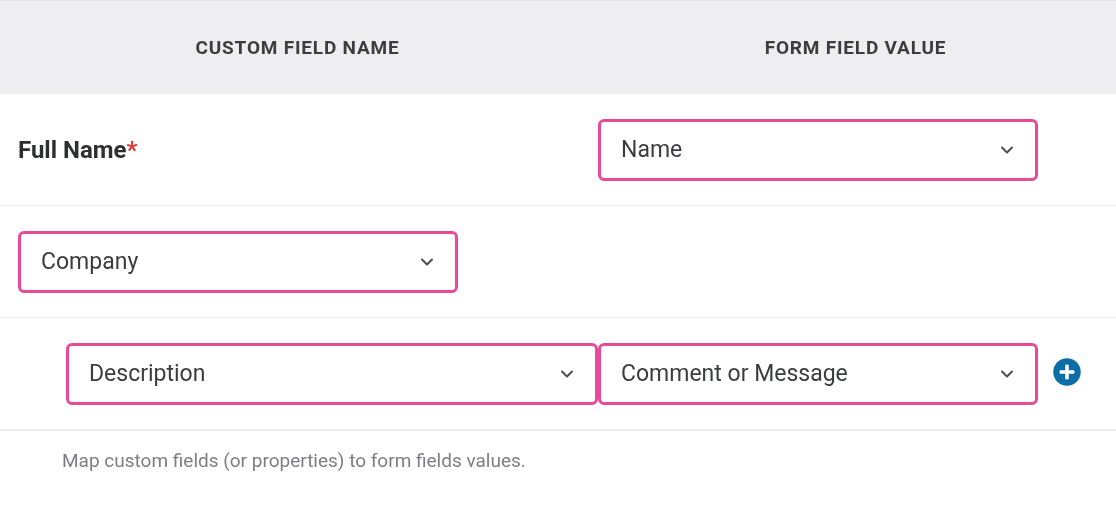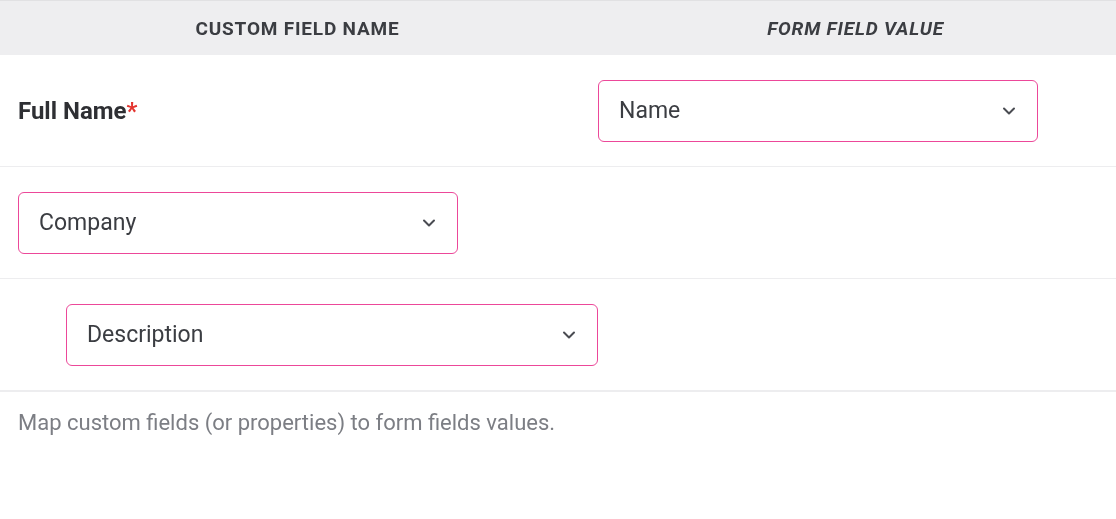--- a/index.html
+++ b/index.html
@@ -9,38 +9,37 @@
       width: 1116px;
       height: 519px;
       overflow: hidden;
     }
     .table {
       width: 100%;
     }
     .header-row {
       display: flex;
       background: #eeeef0;
-      height: 55px;
+      height: 94px;
       align-items: center;
       border-top: 1px solid #e1e1e3;
     }
     .header-cell {
       font-weight: 700;
       letter-spacing: 0.8px;
       font-size: 19px;
       color: #3b3d42;
       text-align: center;
     }
     .header-cell.col1 {
       width: 595px;
       padding-left: 0;
     }
     .header-cell.col2 {
       flex: 1;
-      font-style: italic;
     }
     .body-row {
       display: flex;
       align-items: center;
       height: 112px;
       border-bottom: 1px solid #ededef;
       padding: 0 18px;
     }
     .body-row:last-of-type { border-bottom: none; }
     .cell-left {
@@ -58,21 +57,21 @@
       font-size: 24px;
       font-weight: 700;
       color: #2e2f33;
     }
     .asterisk {
       color: #e3342f;
       font-weight: 700;
     }
     .select {
       position: relative;
-      border: 1px solid #ec4899;
+      border: 3px solid #ec4899;
       border-radius: 6px;
       height: 62px;
       display: flex;
       align-items: center;
       padding: 0 50px 0 20px;
       font-size: 23px;
       color: #3b3d42;
       background: #fff;
       cursor: pointer;
       user-select: none;
@@ -99,22 +98,23 @@
       justify-content: center;
       cursor: pointer;
       flex: none;
     }
     .add-btn svg { width: 30px; height: 30px; }
     .helper-row {
       padding: 18px 18px 0 18px;
       border-top: 1px solid #ededef;
     }
     .helper-text {
-      font-size: 22px;
+      font-size: 19px;
       color: #7c7e84;
+      margin-left: 44px;
     }
   </style>
 </head>
 <body>
 
 <div class="table">
 
   <div class="header-row">
     <div class="header-cell col1">CUSTOM FIELD NAME</div>
     <div class="header-cell col2">FORM FIELD VALUE</div>
@@ -155,19 +155,38 @@
     <div class="cell-left">
       <div class="select w-left">
         <span>Description</span>
         <span class="chevron">
           <svg viewBox="0 0 24 24" fill="none" stroke="#4a4c52" stroke-width="2.4" stroke-linecap="round" stroke-linejoin="round">
               <polyline points="6 9 12 15 18 9"></polyline>
             </svg>
         </span>
       </div>
     </div>
+    <div class="cell-right">
+      <div class="select w-right">
+        <span>Comment or Message</span>
+        <span class="chevron">
+          <svg viewBox="0 0 24 24" fill="none" stroke="#4a4c52" stroke-width="2.4" stroke-linecap="round" stroke-linejoin="round">
+              <polyline points="6 9 12 15 18 9"></polyline>
+            </svg>
+        </span>
+      </div>
+      <div class="add-btn">
+        <span>
+          <svg viewBox="0 0 24 24">
+              <circle cx="12" cy="12" r="11" fill="#0c6ea7"></circle>
+              <rect x="6" y="10.6" width="12" height="2.8" rx="1" fill="#fff"></rect>
+              <rect x="10.6" y="6" width="2.8" height="12" rx="1" fill="#fff"></rect>
+            </svg>
+        </span>
+      </div>
+    </div>
   </div>
 
   <div class="helper-row">
     <div class="helper-text">Map custom fields (or properties) to form fields values.</div>
   </div>
 
 </div>
 
 </body></html>

